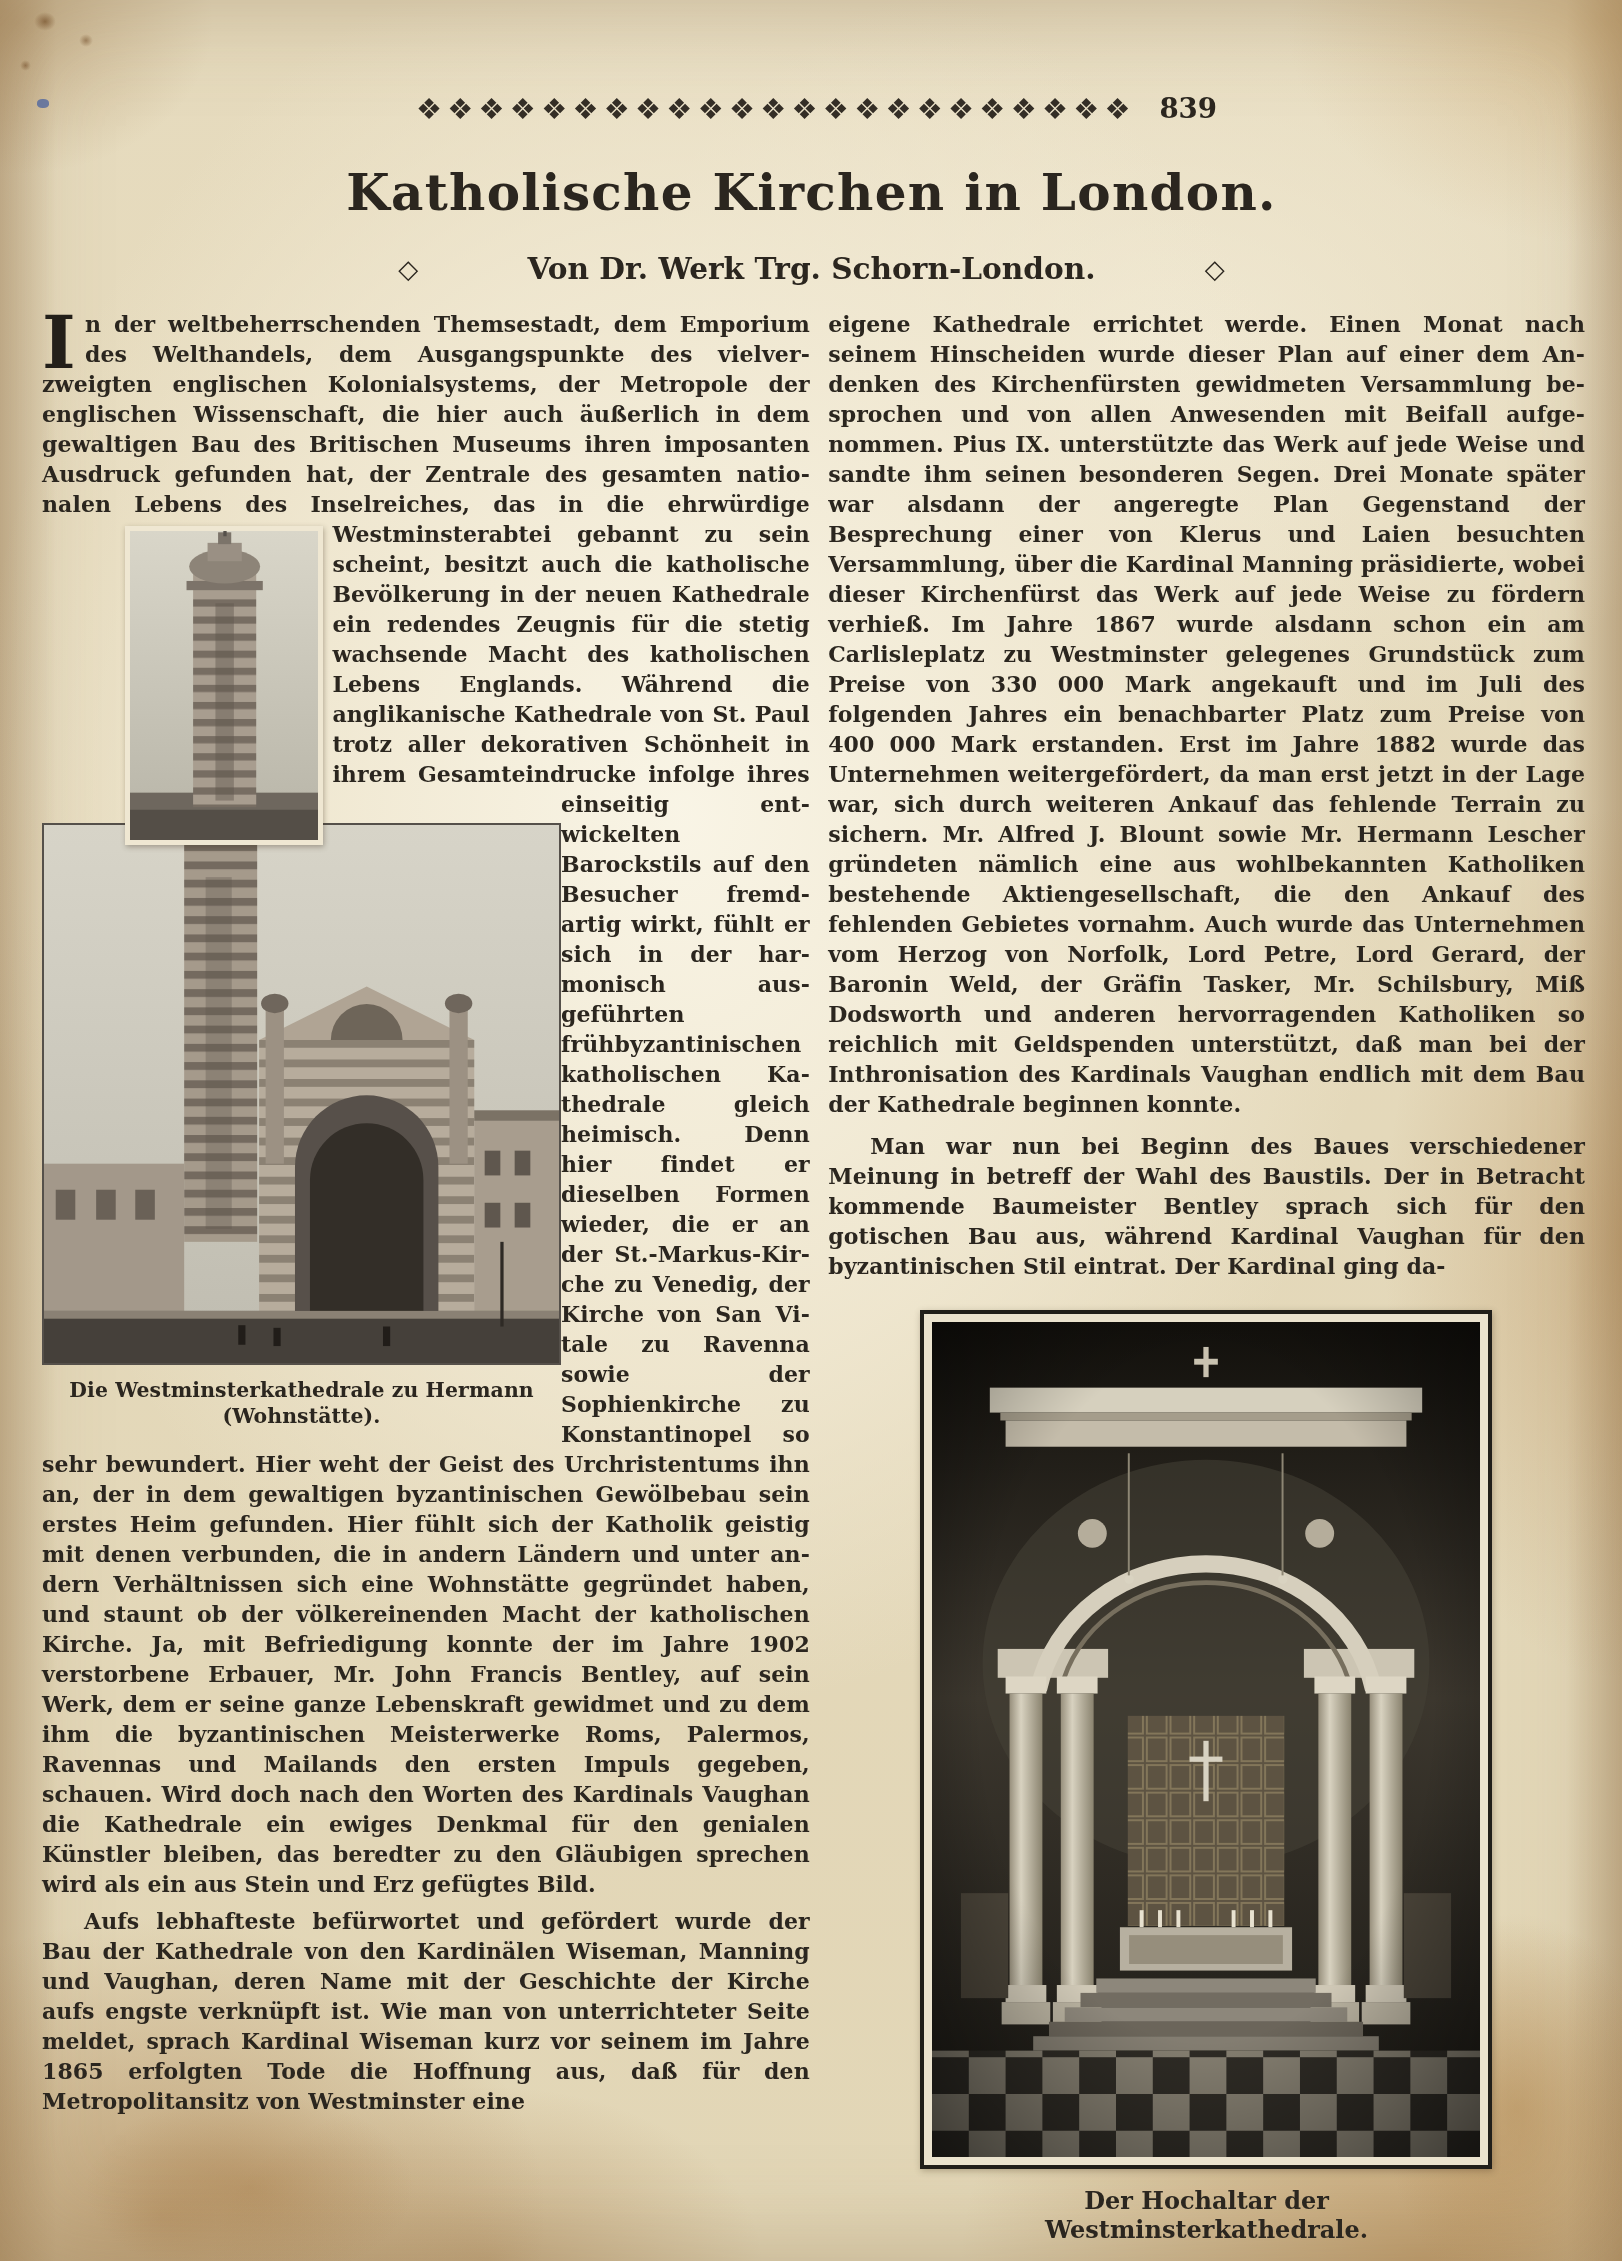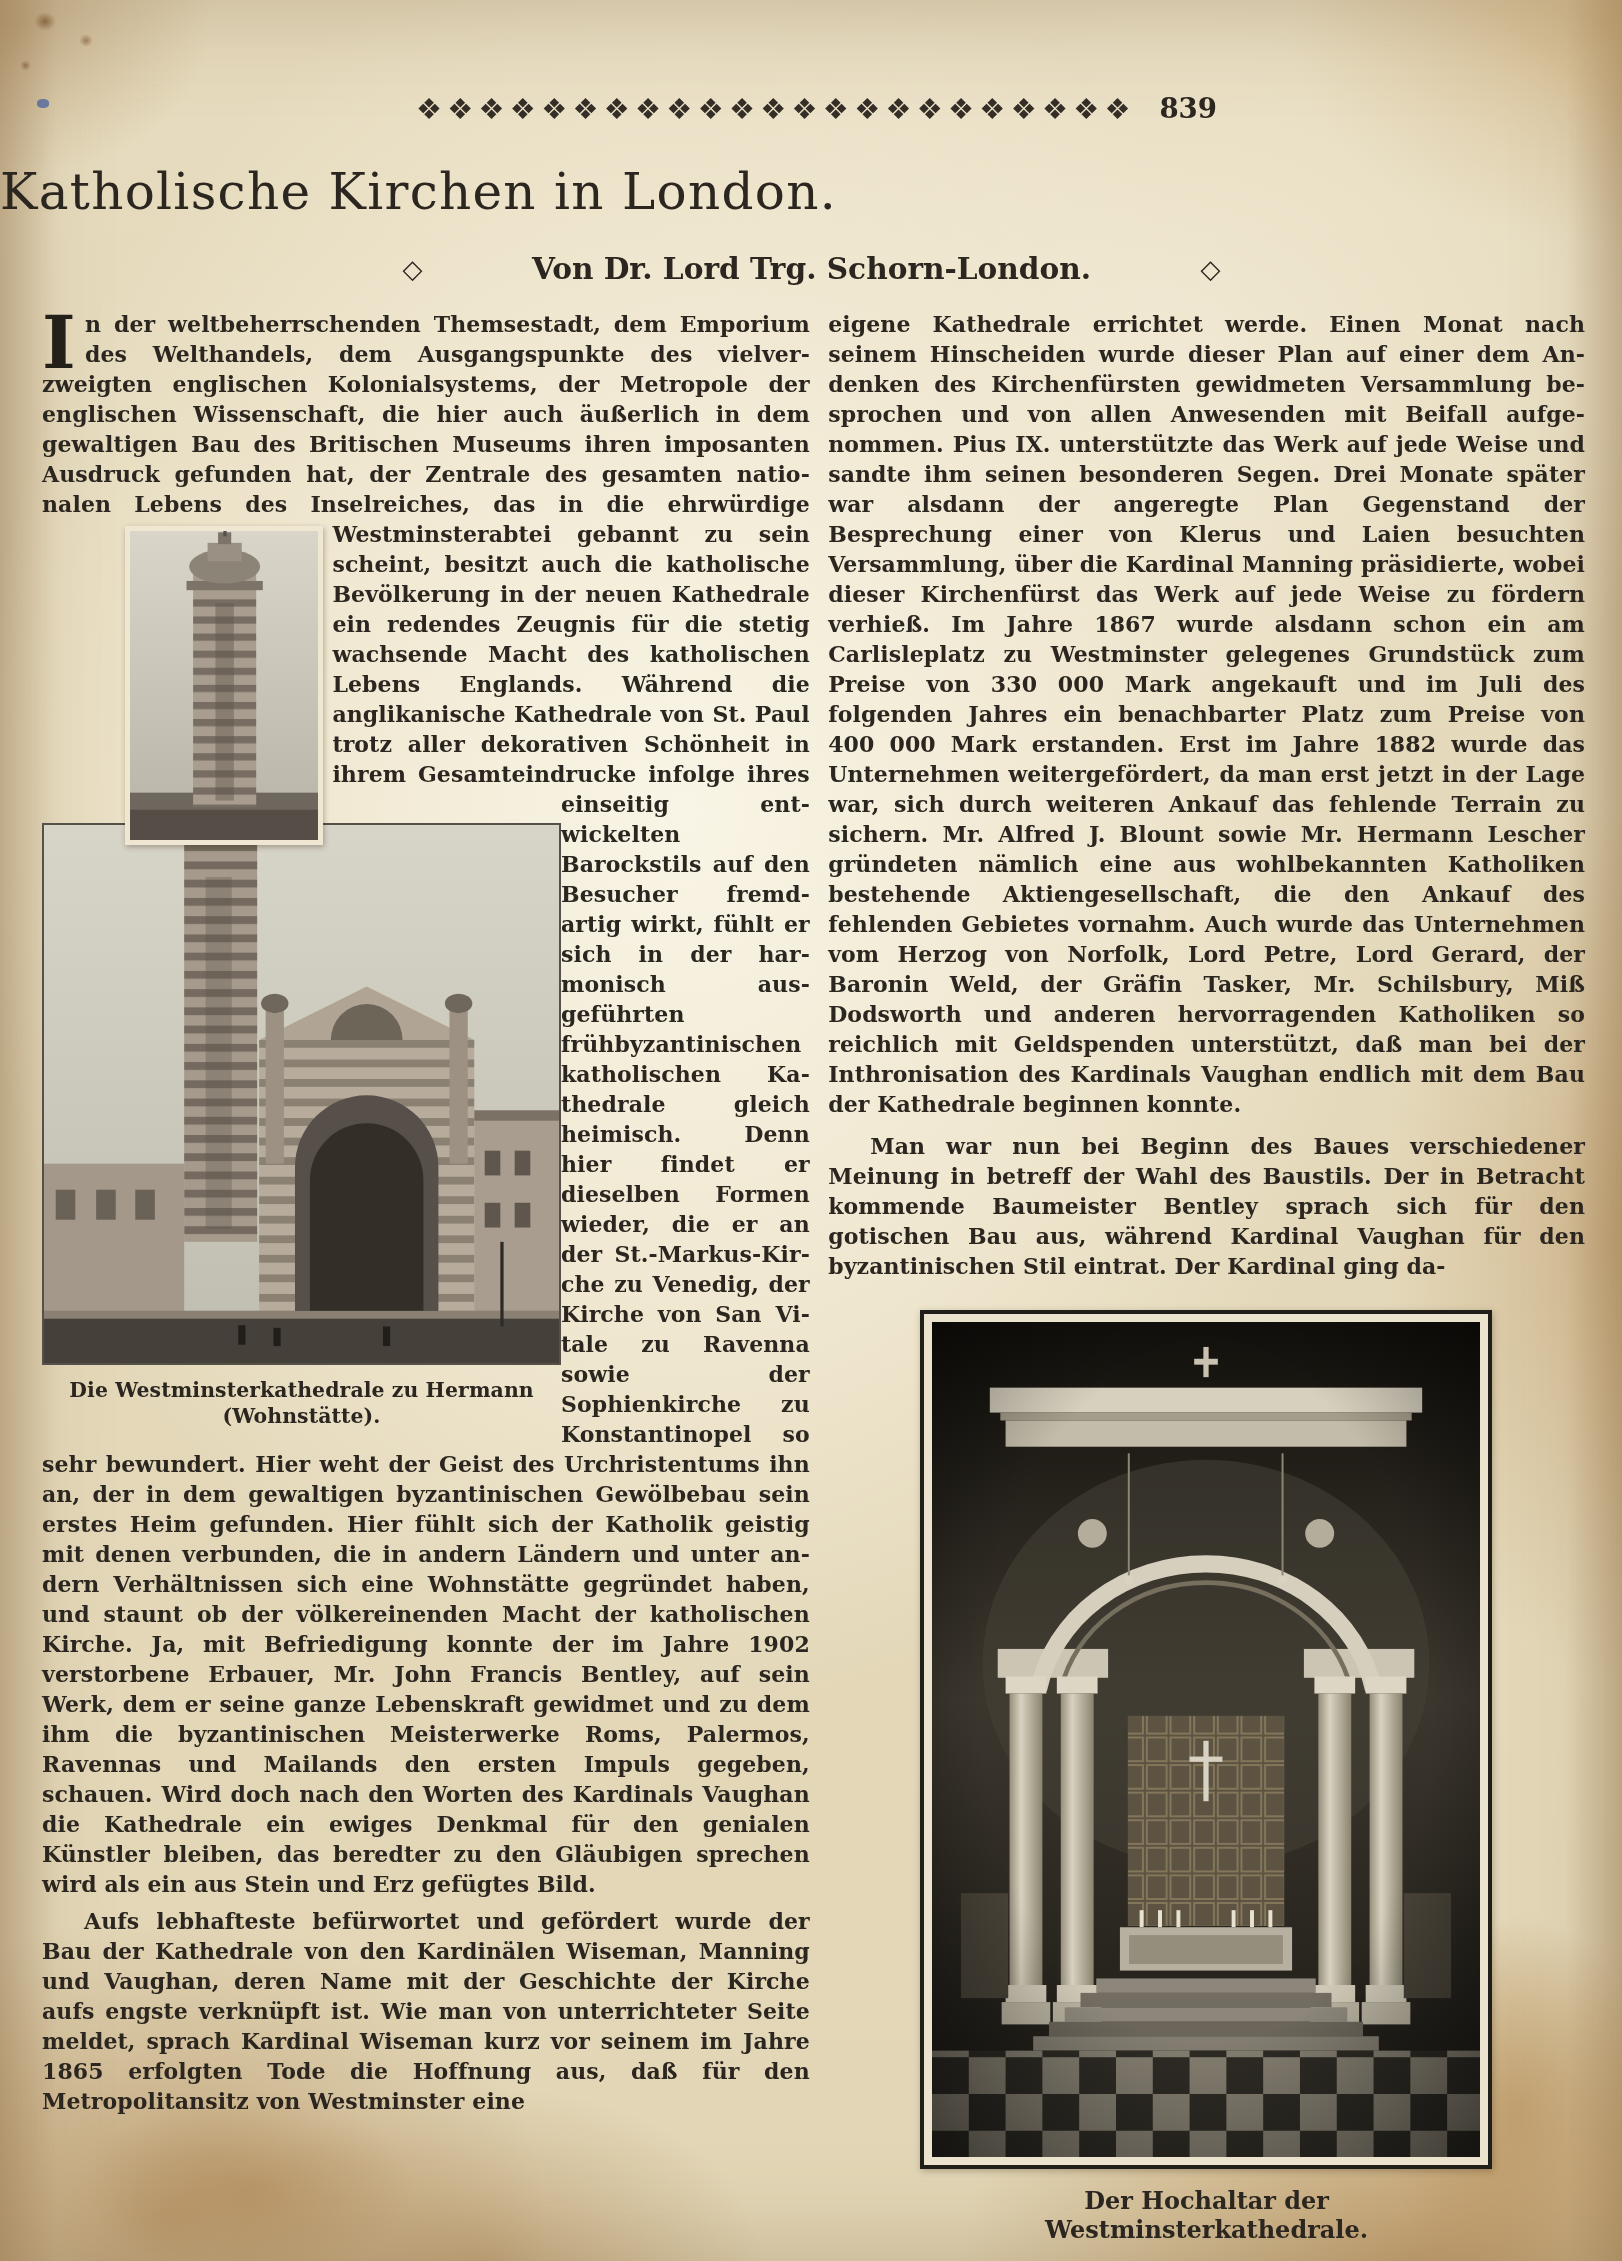--- a/index.html
+++ b/index.html
@@ -27,22 +27,22 @@
   .header-row{
     position:absolute; left:46px; top:91px; width:1541px; height:46px;
     display:flex; align-items:baseline; justify-content:center; white-space:nowrap;
   }
   .ornaments{font-size:29px; letter-spacing:5.3px; color:#342e26; transform:translateY(1.3px);}
   .header-title{font-size:25.6px; font-weight:700; margin:0 22px; letter-spacing:0.7px;}
   .page-number{font-size:27.6px; font-weight:700; margin-left:23.6px;}
 
   
   .article-title{
-    position:absolute; left:0; top:163px; width:1623px; 
-    font-size:50px; font-weight:400; letter-spacing:1.3px;
+    position:absolute; left:0; top:163px; width:1623px; text-align:center;
+    font-size:50px; font-weight:700; letter-spacing:1.3px;
   }
   .byline-row{
     position:absolute; left:0; top:251px; width:1623px; text-align:center;
     font-size:29.6px; font-weight:700;
   }
   .byline-diamond{font-weight:400; font-size:26px; margin:0 99px; transform:translateY(-1.3px); display:inline-block;}
 
   
   .columns{position:absolute; left:42px; top:309px; width:1543px; display:flex; gap:18.4px;}
   .col{width:768px;}
@@ -102,21 +102,21 @@
 
   <div class="header-row">
     <span class="ornaments">❖❖❖❖❖❖❖❖❖❖❖❖❖</span>
     <span class="ornaments">❖❖❖❖❖❖❖❖❖❖</span>
     <span class="page-number">839</span>
   </div>
 
   <div class="article-title">Katholische Kirchen in London.</div>
   <div class="byline-row">
     <span class="byline-diamond">◇</span>
-    <span>Von Dr. Lord Trg. Schorn-London.</span>
+    <span>Von Dr. Werk Trg. Schorn-London.</span>
     <span class="byline-diamond">◇</span>
   </div>
 
   <div class="columns">
 
     <div class="col left">
       <p class="para first">
         <span class="dropcap">I</span><span>n der weltbeherr­schenden Themsestadt, dem Emporium des Welthandels, dem Ausgangs­punkte des vielver­zweigten englischen Kolonial­systems, der Metropole der englischen Wissen­schaft, die hier auch äußerlich in dem gewaltigen Bau des Britischen Museums ihren imposanten Ausdruck gefunden hat, der Zentrale des gesamten natio­nalen Lebens des Inselreiches, das in die ehrwürdige</span>
         <span class="fig1" style="display:block">
           <span class="fig1-inset" style="display:block">

